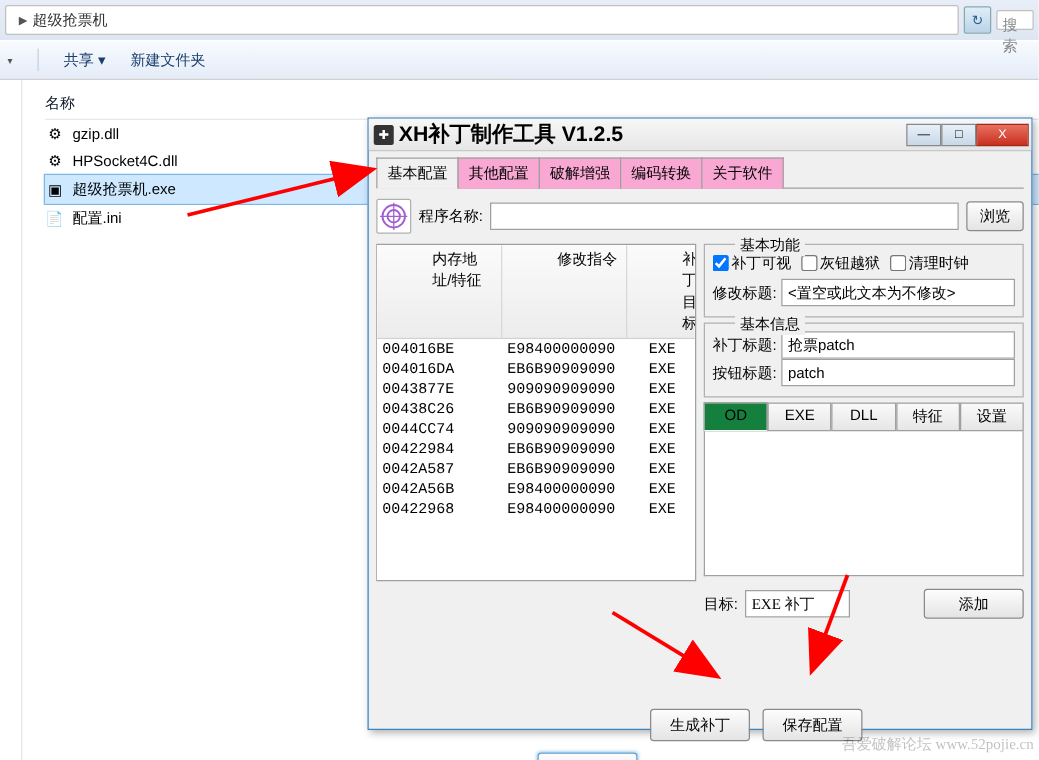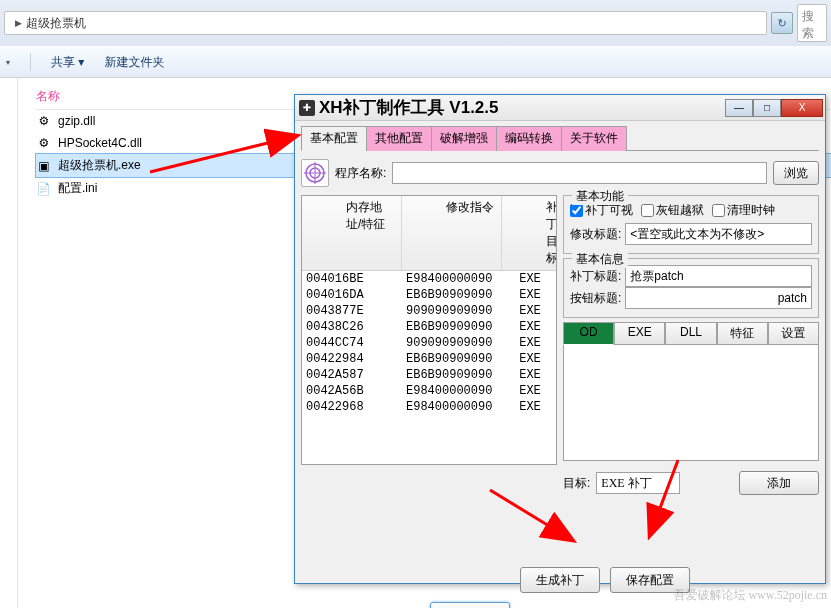--- a/index.html
+++ b/index.html
@@ -4,31 +4,31 @@
 <style>
 * { margin: 0; padding: 0; box-sizing: border-box; font-family: "Microsoft YaHei", SimSun, Arial, sans-serif; }
 body { width: 831px; height: 608px; background: #fff; overflow: hidden; position: relative; }
 
 
 .explorer-addr { height: 24px; background: #fff; border: 1px solid #c0c0c0; border-radius: 2px; display: flex; align-items: center; padding: 0 6px; font-size: 12px; color: #333; position: relative; }
 .explorer-addr .tri { margin: 0 4px; color: #555; font-size: 9px; }
 .explorer-top { display: flex; align-items: center; background: linear-gradient(#e8eef7,#dde6f2); padding: 4px; gap: 4px; }
 .explorer-addr-wrap { flex: 1; }
 .refresh-btn { width: 22px; height: 22px; border: 1px solid #8aa; background: linear-gradient(#dfeef9,#b9d3e8); border-radius: 2px; display:flex; align-items:center; justify-content:center; font-size:11px; color:#2a5a8a; }
-.search-box { width: 30px; height: 38px; border: 1px solid #c0c0c0; border-radius: 2px; background:#fff; font-size:12px; color:#888; padding:3px 4px; }
+.search-box { width: 30px; height: 16px; border: 1px solid #c0c0c0; border-radius: 2px; background:#fff; font-size:12px; color:#888; padding:3px 4px; }
 
 .explorer-toolbar { height: 32px; background: linear-gradient(#f7fbff,#e4ecf7); border-top: 1px solid #fff; border-bottom: 1px solid #d0d0d0; display:flex; align-items:center; padding: 0 6px; gap: 20px; font-size: 12px; color: #1a3e6e; }
 .explorer-toolbar .tb-item { display:flex; align-items:center; gap:4px; }
 .explorer-toolbar .sep { width:1px; height:18px; background:#c6d0de; }
 .explorer-toolbar .dd { font-size:8px; color:#555; }
 
 .explorer-body { display:flex; height: calc(100% - 60px); }
 .explorer-nav { width: 18px; background:#fff; border-right: 1px solid #e0e0e0; }
 .explorer-files { flex:1; background:#fff; padding: 6px 0 0 18px; }
-.col-header { font-size: 12px; color:#ec4899; border-bottom: 1px solid #e8e8e8; padding: 4px 0 4px 0; }
+.col-header { font-size: 12px; color:#0f172a; border-bottom: 1px solid #e8e8e8; padding: 4px 0 4px 0; }
 .file-row { display:flex; align-items:center; gap: 6px; font-size:12px; padding: 3px 0; }
 .file-row.selected { background:#cde8ff; outline: 1px solid #7fb8e8; }
 .file-icon { width:16px; height:16px; display:inline-flex; align-items:center; justify-content:center; font-size:12px; }
 
 
 .tool-win { position:absolute; left: 294px; top: 94px; width: 532px; height: 490px; border: 1px solid #3b84c4; background: #f0f0f0; box-shadow: 2px 2px 6px rgba(0,0,0,.3); }
 .tw-title { height: 26px; background: linear-gradient(#f7f7f7,#e6e6e6); display:flex; align-items:center; padding: 0 2px 0 4px; border-bottom:1px solid #c8c8c8; }
 .tw-title-ico { width:16px; height:16px; background:#333; border-radius:2px; margin-right:4px; display:flex; align-items:center; justify-content:center; font-size:10px; color:#fff; }
 .tw-title-text { font-size:17px; font-weight:bold; flex:1; }
 .tw-btns { display:flex; gap:0; }
@@ -53,21 +53,21 @@
 .mid { display:flex; gap:6px; }
 .tbl { width: 256px; height: 270px; border:1px solid #a0a0a0; background:#fff; overflow:auto; }
 .tbl-head, .tbl-row { display:grid; grid-template-columns: 100px 100px 56px; font-size:12px; }
 .tbl-head { background: linear-gradient(#fbfbfb,#ececec); border-bottom:1px solid #d0d0d0; font-family: SimSun; }
 .tbl-head > div { padding: 3px 4px; border-right:1px solid #d8d8d8;margin-left:40px; }
 .tbl-row > div { padding: 1px 4px; font-family: "Courier New", monospace; font-size:12px; }
 .tbl-row > div:last-child { text-align:center; }
 
 .right-pane { flex:1; display:flex; flex-direction:column; gap:4px; }
 .fieldset { border:1px solid #b0b0b0; padding: 6px 6px 8px 6px; font-size:12px; position:relative; }
-.fieldset .legend { position:absolute; top:-8px; left:8px; background:#f0f0f0; padding:0 4px; font-size:12px; }
+.fieldset .legend { position:absolute; top:-8px; left:24px; background:#f0f0f0; padding:0 4px; font-size:12px; }
 .chk-row { display:flex; gap:8px; align-items:center; margin-bottom:4px; }
 .chk { display:flex; align-items:center; gap:2px; }
 .chk input { width:13px; height:13px; }
 .form-row { display:flex; align-items:center; gap:4px; margin-top:0; }
 .form-row .txt-input { flex:1; }
 
 
 .small-tabs { display:flex; font-size:12px; }
 .s-tab { flex:1; text-align:center; padding:2px 0; border:1px solid #a0a0a0; background:linear-gradient(#fafafa,#e6e6e6); }
 .s-tab.active { background:#15803d; border-bottom-color:#fff; }
@@ -251,21 +251,21 @@
         </div>
 
         <div class="fieldset">
           <span class="legend">基本信息</span>
           <div class="form-row">
             <span>补丁标题:</span>
             <input class="txt-input" value="抢票patch" style="">
           </div>
           <div class="form-row">
             <span>按钮标题:</span>
-            <input class="txt-input" style="text-align: right;" value="patch">
+            <input class="txt-input" style="text-align: left;" value="patch">
           </div>
         </div>
 
         <div>
           <div class="small-tabs" id="small-tabs">
               <div class="s-tab active">OD</div>
               <div class="s-tab">EXE</div>
               <div class="s-tab">DLL</div>
               <div class="s-tab">特征</div>
               <div class="s-tab">设置</div>

